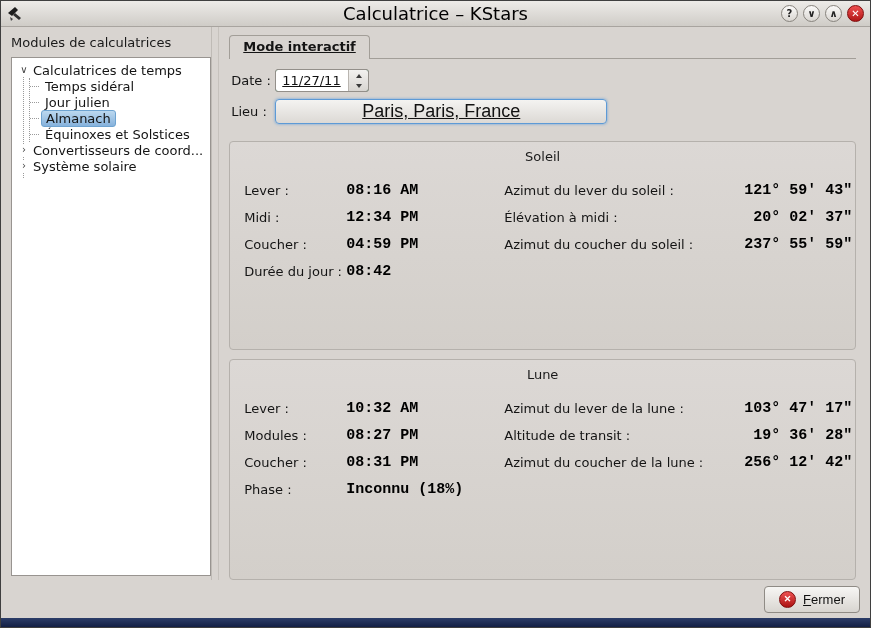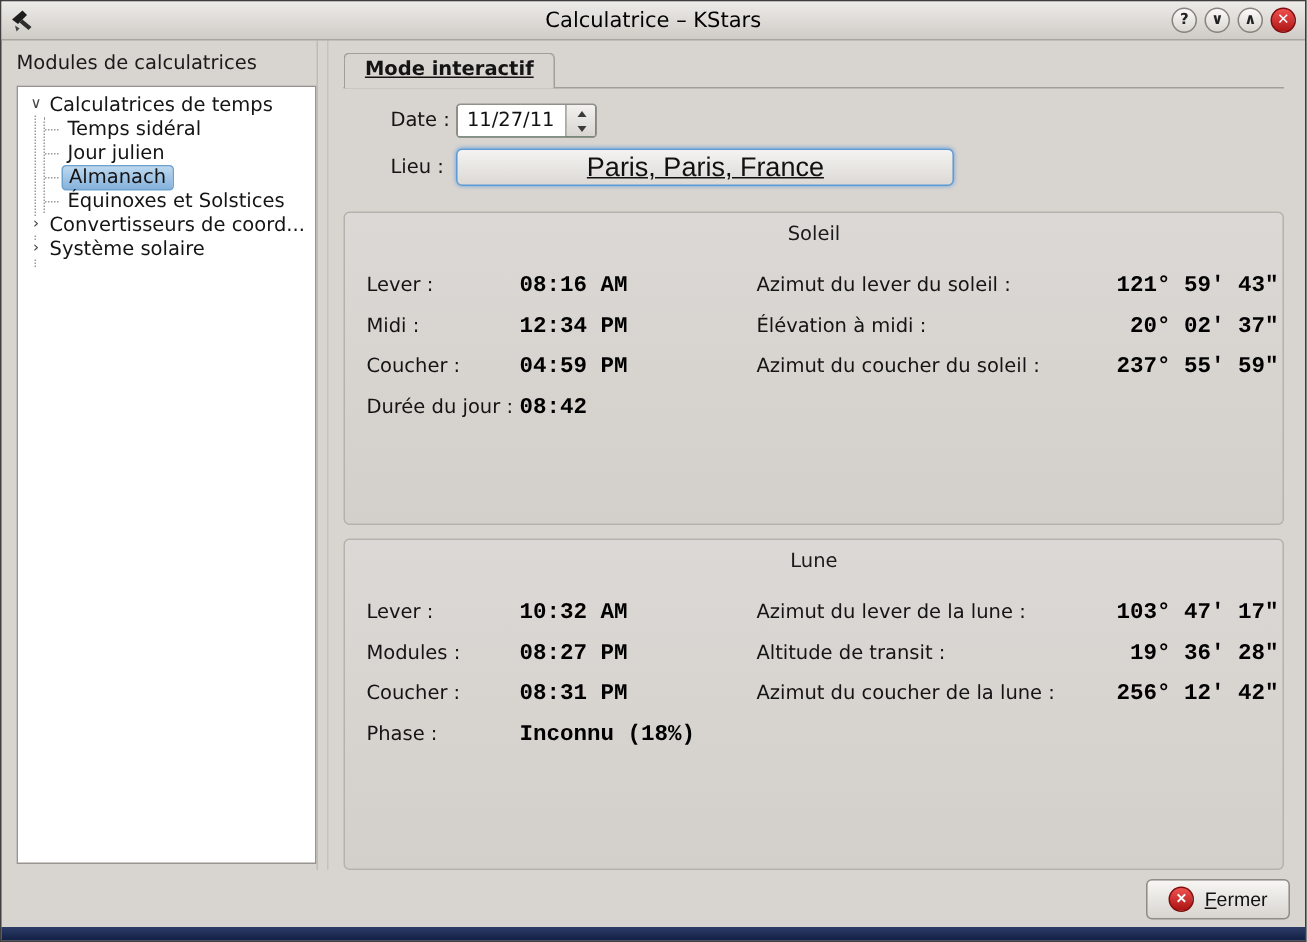--- a/index.html
+++ b/index.html
@@ -13,21 +13,21 @@
     width:871px; height:628px; display:flex; flex-direction:column;
     border:1px solid #3f3f3f; background:#d8d4d0;
   }
   
   .titlebar {
     flex:0 0 26px; position:relative; display:flex; align-items:center;
     padding:0 6px; background:linear-gradient(#edebe8,#cfccc7);
     border-bottom:1px solid #a8a49f;
   }
   .titlebar .title {
-    position:absolute; left:0; right:0; text-align:center; color:#000; font-size:14px;
+    position:absolute; left:0; right:0; text-align:center; color:#000; font-size:18px;
   }
   .win-icon { width:16px; height:16px; z-index:2; }
   .win-buttons { margin-left:auto; display:flex; gap:5px; z-index:2; }
   .win-btn {
     width:17px; height:17px; border-radius:50%; border:1px solid #87837d;
     background:linear-gradient(#fbfaf9,#d9d6d1); color:#222;
     font-size:10px; font-weight:bold; line-height:15px; text-align:center; cursor:default;
   }
   .win-btn.close {
     background:linear-gradient(#ef5050,#b01616); border-color:#7e0d0d; color:#fff;
@@ -65,23 +65,23 @@
     padding:3px 13px 4px; border:1px solid #a29e98; border-bottom:none;
     border-radius:4px 4px 0 0; margin-right:3px; cursor:default;
   }
   .tab.active { background:#d8d4d0; margin-bottom:-1px; padding-bottom:5px; }
   .tab.active .tab-text { text-decoration:underline;font-weight:bold; }
   .tab.inactive { background:linear-gradient(#cdc9c4,#c2beb8); height:23px; }
   .accel { text-decoration:underline; }
   
   .form-area { margin:10px 2px 2px; }
   .form-row { display:flex; align-items:center; margin-bottom:7px; }
-  .form-row label { width:44px; flex:0 0 44px;margin-left:29px; }
+  .form-row label { width:44px; flex:0 0 44px; }
   .spinbox {
-    display:flex; width:94px; height:23px; background:#14532d; border:1px solid #938f8a; border-radius:3px; overflow:hidden;
+    display:flex; width:94px; height:23px; background:#14532d; border:1px solid #938f8a; border-radius:3px; overflow:hidden;text-decoration:underline;
   }
   .spinbox input {
     border:none; outline:none; width:72px; padding:0 0 0 6px; font:13px "DejaVu Sans","Liberation Sans",sans-serif; background:#fff; color:#111;
   }
   .spin-btns { flex:1; display:flex; flex-direction:column; border-left:1px solid #b9b5b0; background:linear-gradient(#f2f1ef,#d8d5d1); }
   .spin-btn { flex:1; display:flex; align-items:center; justify-content:center; cursor:default; }
   .tri-up { width:0; height:0; border-left:3px solid transparent; border-right:3px solid transparent; border-bottom:4px solid #3a3a3a; }
   .tri-down { width:0; height:0; border-left:3px solid transparent; border-right:3px solid transparent; border-top:4px solid #3a3a3a; }
   .loc-button {
     width:332px; height:25px; border:1px solid #5d9ad6; border-radius:4px;

